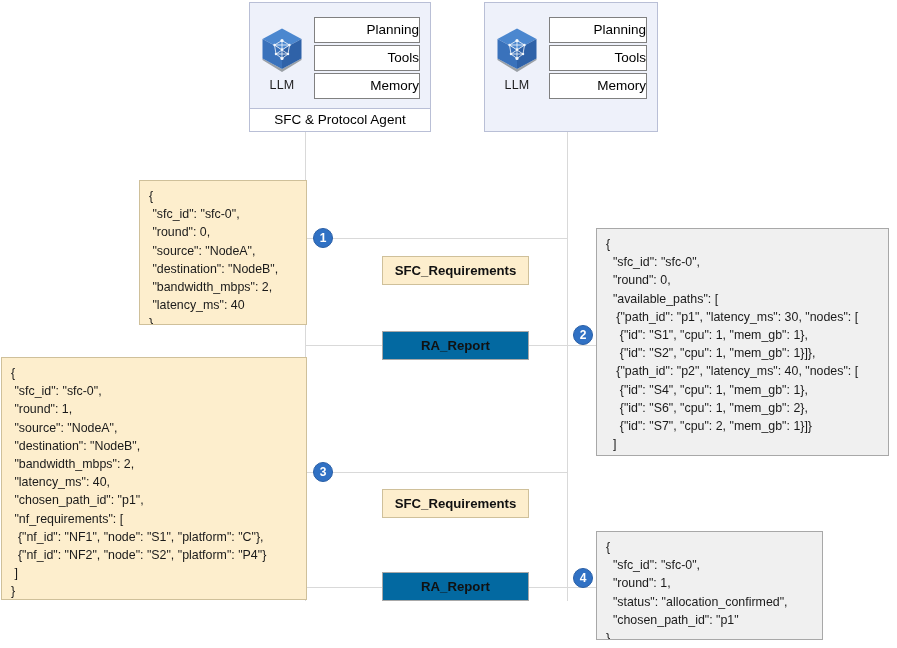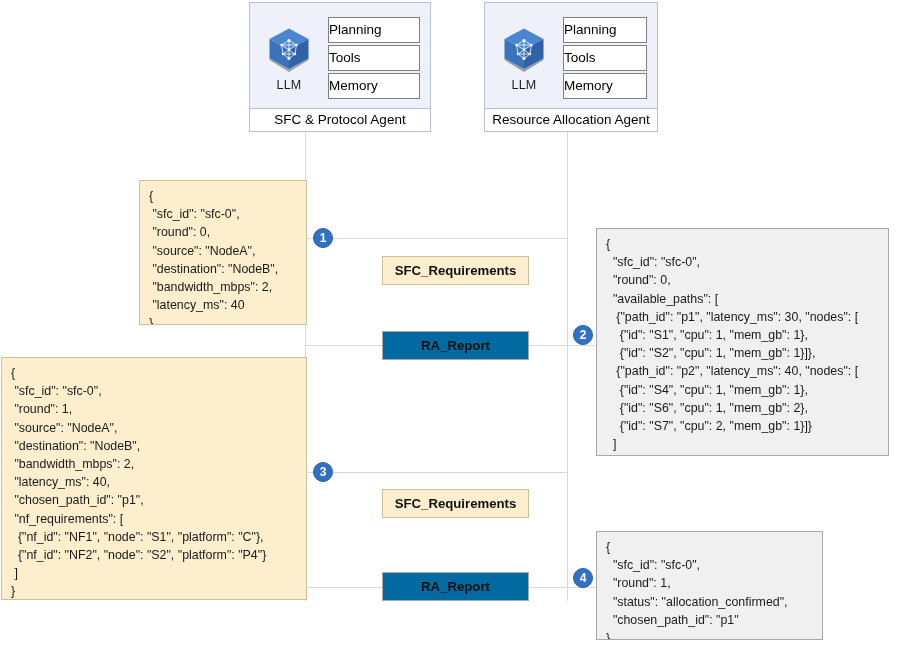--- a/index.html
+++ b/index.html
@@ -19,33 +19,33 @@
     border:1px solid #b9bfd6;
     box-sizing:border-box;
   }
   .agent-body{
     position:absolute;left:0;right:0;top:0;
     display:flex;align-items:center;
     box-sizing:border-box;
   }
   .llm-wrap{
     display:flex;flex-direction:column;align-items:center;justify-content:center;
-    width:78px;
+    width:64px;
   }
   .llm-cube{width:48px;height:52px;display:block;}
   .llm-label{
     font-size:12.5px;color:#1c1c1c;margin-top:1px;letter-spacing:.2px;
   }
   .modules{
     display:flex;flex-direction:column;gap:2px;flex:1;padding-right:10px;
   }
   .module-box{
     background:#ffffff;
     border:1px solid #808080;
-    text-align:left;
+    text-align:right;
     font-size:13.5px;
     color:#000;
     padding:4px 0 5px 0;
     box-sizing:border-box;
   }
   .agent-title{
     position:absolute;left:0;right:0;bottom:0;
     background:#ffffff;
     border-top:1px solid #b9bfd6;
     text-align:center;
@@ -175,21 +175,20 @@
           </g>
         </svg>
         <div class="llm-label">LLM</div>
       </div>
       <div class="modules">
         <div class="module-box">Planning</div>
         <div class="module-box">Tools</div>
         <div class="module-box">Memory</div>
       </div>
     </div>
-    <div class="agent-title">Resource Allocation Agent</div>
   </div>
 
   <div class="json-panel json-yellow" style="left:139px;top:180px;width:168px;height:145px;">{
  "sfc_id": "sfc-0",
  "round": 0,
  "source": "NodeA",
  "destination": "NodeB",
  "bandwidth_mbps": 2,
  "latency_ms": 40
 }</div>

